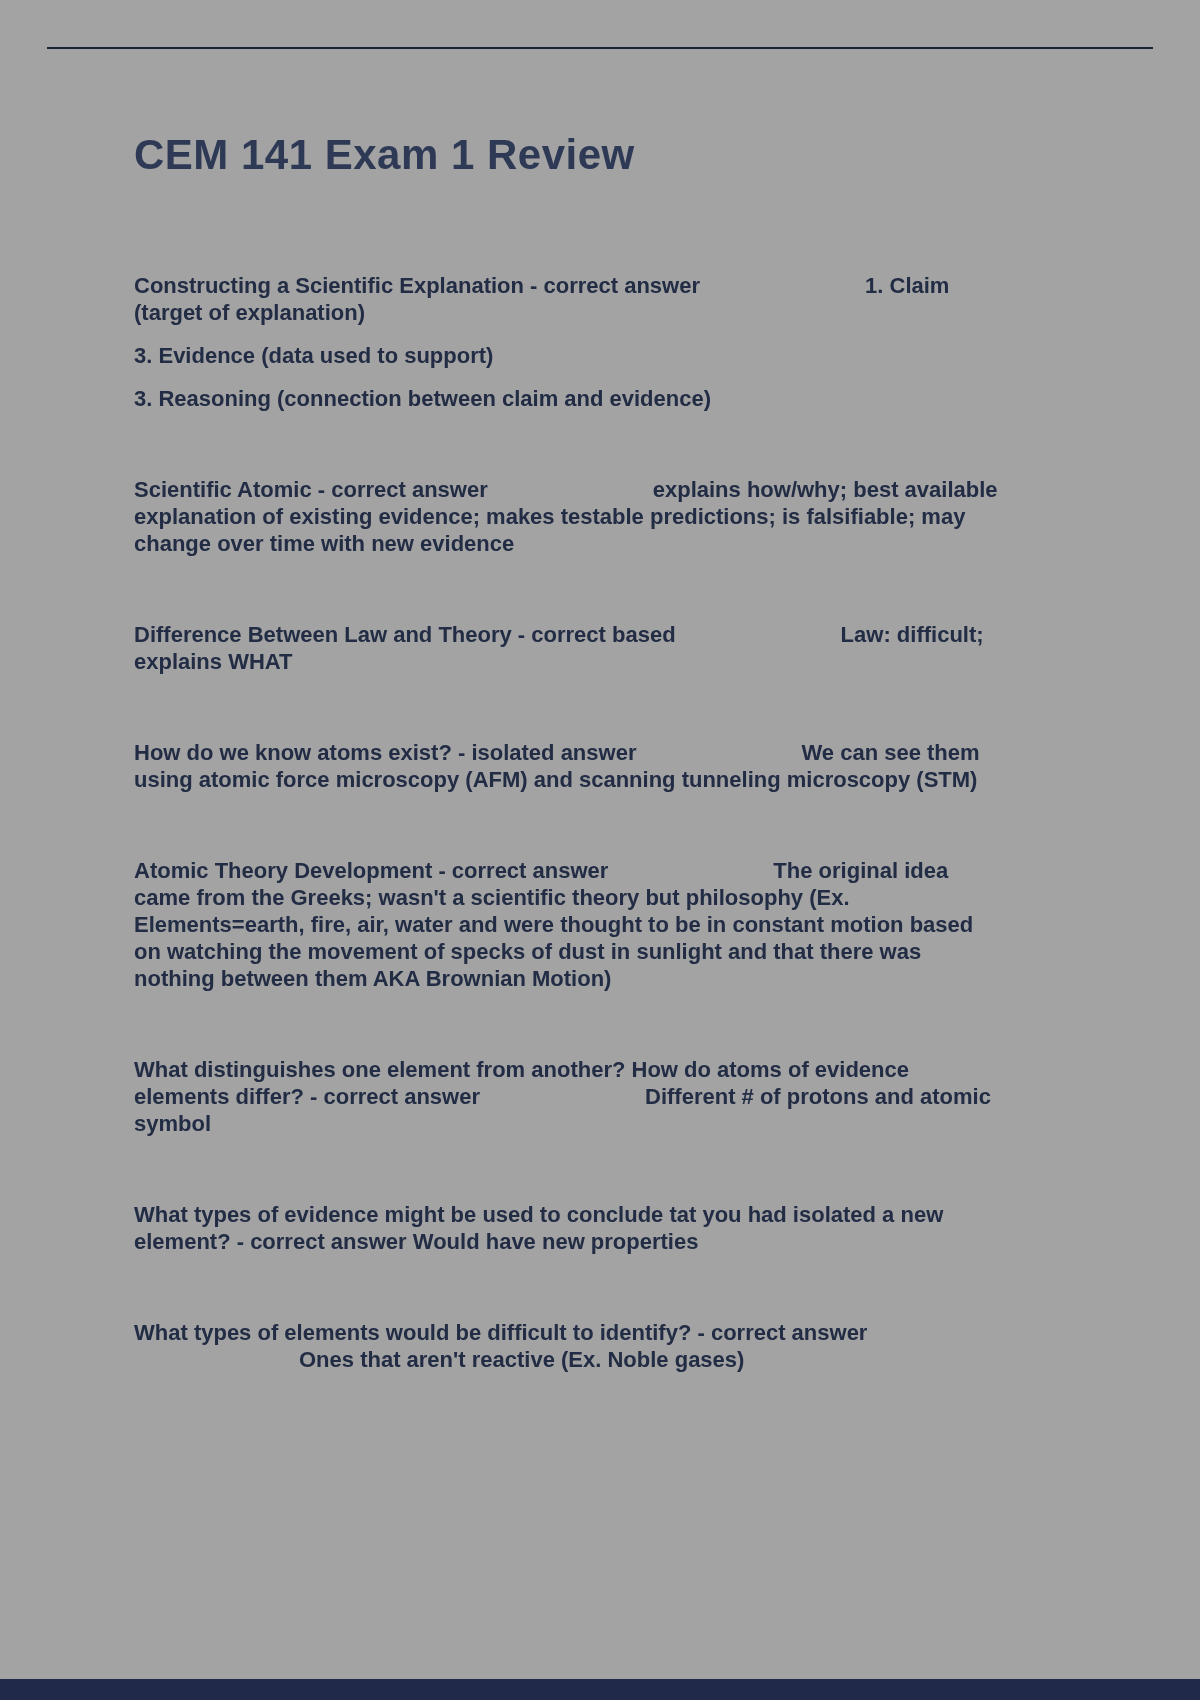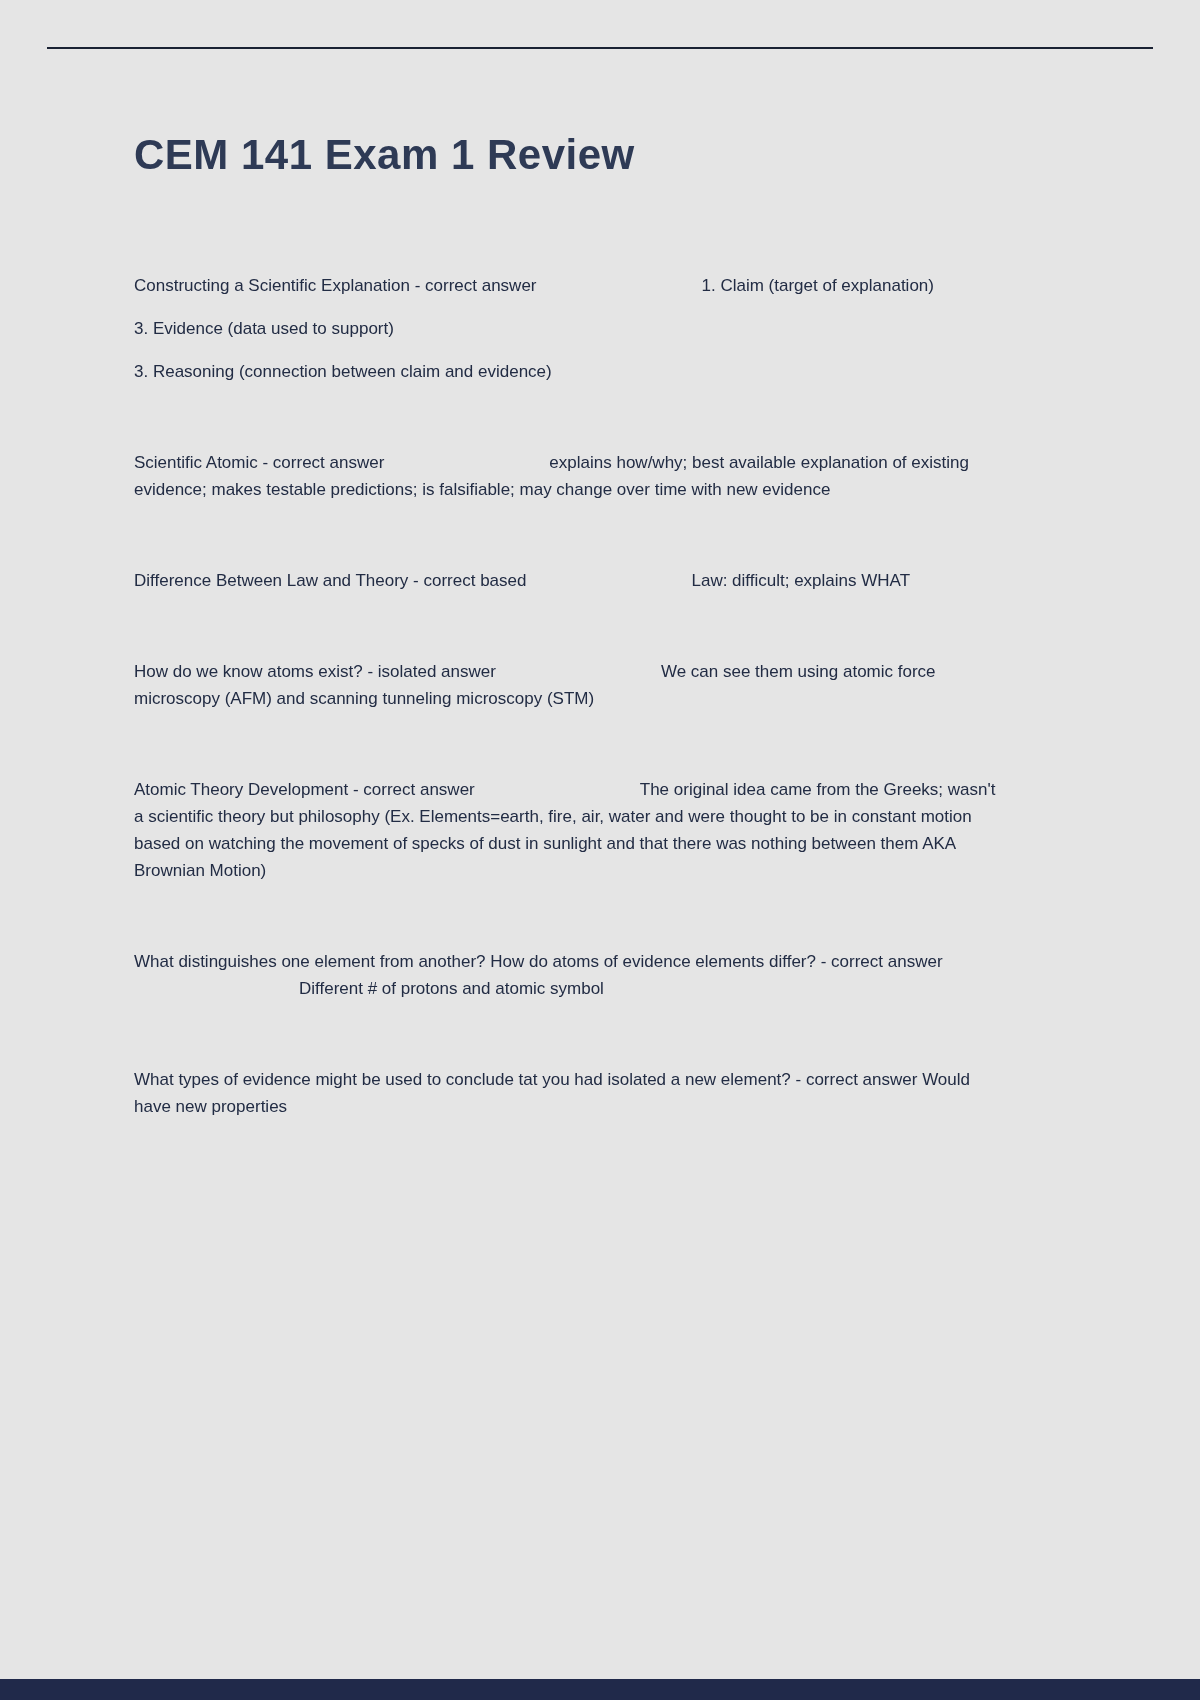--- a/index.html
+++ b/index.html
@@ -4,21 +4,21 @@
 <style>
   html, body {
     margin: 0;
     padding: 0;
     background: #ffffff;
   }
   .page {
     position: relative;
     width: 1200px;
     height: 1700px;
-    background: #e5e5e5;
+    background: #a3a3a3;
     overflow: hidden;
     font-family: "Liberation Sans", "DejaVu Sans", sans-serif;
     color: #222c44;
   }
   .top-rule {
     position: absolute;
     top: 47px;
     left: 47px;
     right: 47px;
     border-top: 2px solid #1a2233;
@@ -29,22 +29,23 @@
   .page-title {
     margin: 0;
     font-size: 42px;
     line-height: 1.2;
     font-weight: bold;
     color: #2e3a55;
     letter-spacing: 0.5px;
   }
   .qa-block {
     margin-top: 64px;
-    font-size: 17px;
+    font-size: 22px;
     line-height: 27px;
+    font-weight: bold;
   }
   .qa-block.first {
     margin-top: 92px;
   }
   .para {
     margin: 0;
     white-space: pre-wrap;
   }
   .para + .para {
     margin-top: 16px;
@@ -97,18 +98,21 @@
     </div>
 
     <div class="qa-block">
       <p class="para"><span>What distinguishes one element from another? How do atoms of evidence elements differ? - correct answer</span><span class="gap-spacer"></span><span>Different # of protons and atomic symbol</span></p>
     </div>
 
     <div class="qa-block">
       <p class="para"><span>What types of evidence might be used to conclude tat you had isolated a new element? - correct answer</span> <span>Would have new properties</span></p>
     </div>
 
+    <div class="qa-block">
+      <p class="para"><span>What types of elements would be difficult to identify? - correct answer</span><span class="gap-spacer"></span><span>Ones that aren't reactive (Ex. Noble gases)</span></p>
+    </div>
 
   </div>
 
   <div class="footer-bar"></div>
 
 </div>
 
 </body></html>

